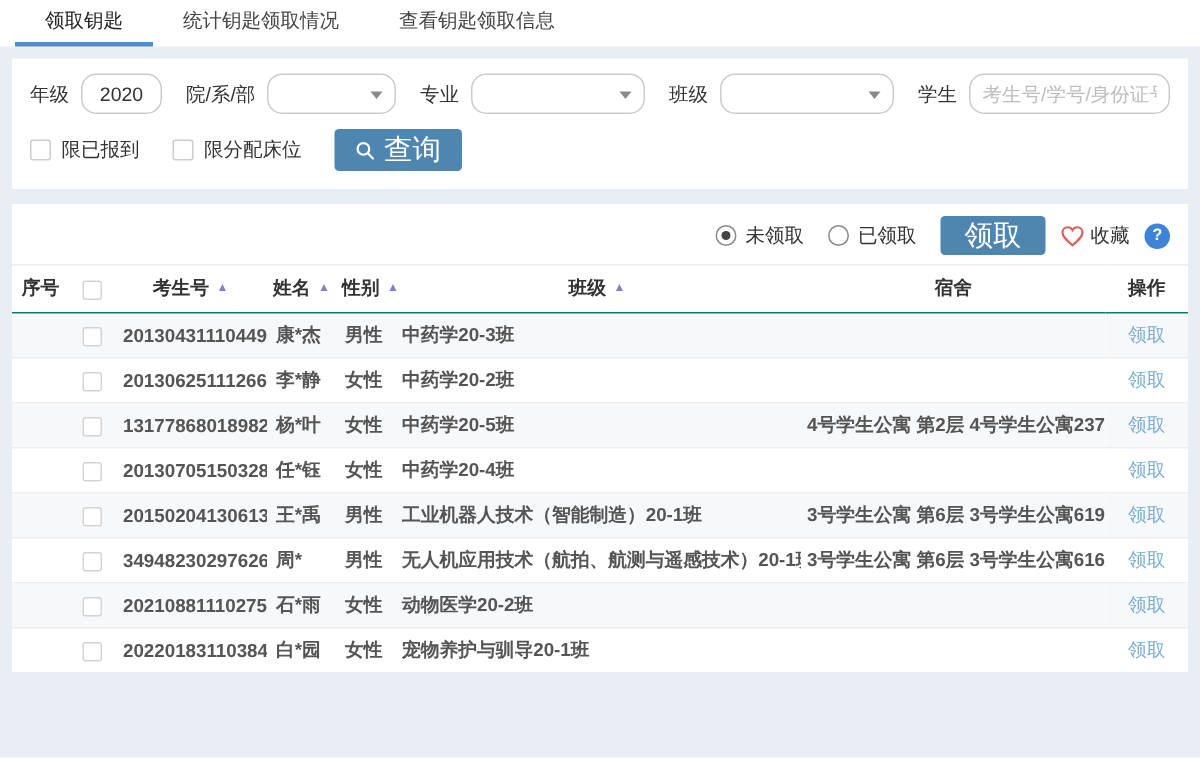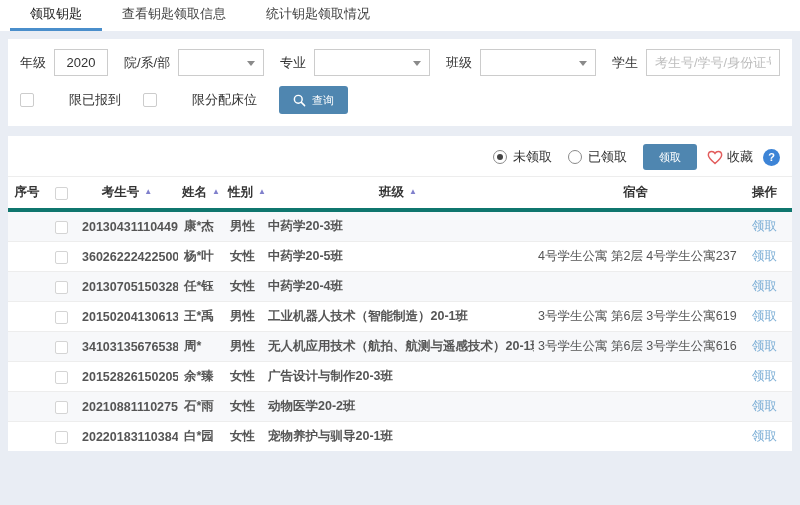--- a/index.html
+++ b/index.html
@@ -12,75 +12,75 @@
   .tabbar { background:#fff; display:flex; align-items:stretch; height:31px; padding-left:10px;font-family:Liberation Serif, serif; }
   .tab { padding:0 20px; line-height:28px; color:#444; cursor:pointer; border-bottom:3px solid transparent; }
   .tab.active { color:#222; border-bottom-color:#4a8ecb; }
   
   .panel { background:#fff; margin:8px; }
   .filter-panel { padding:10px 12px 12px 12px; }
   .frow { display:flex; align-items:center; }
   .frow + .frow { margin-top:10px; }
   .flabel { margin-right:8px; color:#333; white-space:nowrap; }
   .tinput, .fselect {
-    height:27px; border:1px solid #ccc; border-radius:0; background:#fff;
+    height:27px; border:1px solid #ccc; border-radius:10px; background:#fff;
     font-size:13px; color:#333; padding:0 8px; position:relative;
   }
   .grade-input { width:54px; text-align:center; margin-right:16px; }
   .fselect { display:inline-flex; align-items:center; margin-right:16px; }
   .sel-dept { width:94px; } .sel-major { width:128px; } .sel-class { width:128px; }
   .caret { position:absolute; right:8px; top:11px; width:0; height:0;
     border-left:4px solid transparent; border-right:4px solid transparent; border-top:5px solid #8a8a8a; }
   .student-input { width:134px; margin-right:0; }
   .student-input::placeholder { color:#bdbdbd; }
   input.tinput { outline:none; }
   .cb { width:14px; height:14px; border:1px solid #ccc; border-radius:2px; background:#fff; display:inline-block; margin-right:7px; flex:0 0 auto; }
-  .cb-label { margin-right:22px; display:inline-flex; align-items:center; cursor:pointer;gap:28px; }
+  .cb-label { margin-right:22px; display:inline-flex; align-items:center; cursor:pointer; }
   .btn-blue {
     background:#4f86b0; color:#fff; border:none; border-radius:3px; height:28px;
-    padding:0 14px; font-size:11px; display:inline-flex; align-items:center; gap:6px; cursor:pointer;
+    padding:0 14px; font-size:19px; display:inline-flex; align-items:center; gap:6px; cursor:pointer;
   }
   
   .table-panel { padding:0; margin-top:10px; }
   .controls { display:flex; justify-content:flex-end; align-items:center; padding:8px 12px 6px 12px; gap:10px; }
   .radio { width:14px; height:14px; border:1px solid #8a8a8a; border-radius:50%; display:inline-block; position:relative; margin-right:6px; background:#fff; flex:0 0 auto; }
   .radio.checked::after { content:""; position:absolute; left:3px; top:3px; width:6px; height:6px; border-radius:50%; background:#444; }
   .radio-label { display:inline-flex; align-items:center; cursor:pointer; margin-right:6px;font-family:Liberation Serif, serif; }
   .claim-btn { height:26px; padding:0 16px; }
   .fav { display:inline-flex; align-items:center; gap:4px; cursor:pointer;text-align:right; }
   .help-circle { width:17px; height:17px; border-radius:50%; background:#3d84d6; color:#fff;
     font-size:11px; font-weight:bold; display:inline-flex; align-items:center; justify-content:center; cursor:pointer; }
   table { width:100%; border-collapse:collapse; table-layout:fixed; }
   th { font-weight:bold; color:#333; font-size:12.5px; padding:7px 4px; text-align:center;
-       border-bottom:4px solid #0f766e; border-top:1px solid #ededed; white-space:nowrap; }
+       border-bottom:1px solid #0f766e; border-top:1px solid #ededed; white-space:nowrap; }
   td { font-size:12.5px; color:#555; padding:6px 4px; border-top:1px solid #ededed; white-space:nowrap; overflow:hidden; }
   tbody tr:nth-child(odd) { background:#f7f8fa; }
   .col-index  { width:38px; }
   .col-check  { width:30px; }
   .col-examno { width:102px; }
   .col-name   { width:46px; }
   .col-gender { width:38px; }
   .col-class  { width:272px; }
   .col-dorm   { width:203px; }
   .col-action { width:55px; }
   td.c-exam, td.c-name, td.c-gender, td.c-class { text-align:left; padding-left:6px;font-weight:bold; }
-  td.c-dorm { text-align:center; }
+  td.c-dorm { text-align:center;font-weight:bold; }
   td.c-check, td.c-action { text-align:center; }
   .sort-arrow { color:#8080cc; font-size:8px; margin-left:5px; vertical-align:2px; }
   .action-link { color:#7aadd5; cursor:pointer; }
   .row-cb { width:13px; height:13px; border:1px solid #d4d4d4; border-radius:2px; background:#fff; display:inline-block; vertical-align:middle; cursor:pointer; }
   svg { display:block; }
 </style>
 </head>
 <body>
 
 <div class="tabbar">
   <div class="tab active">领取钥匙</div>
+  <div class="tab">统计钥匙领取情况</div>
   <div class="tab">查看钥匙领取信息</div>
-  <div class="tab">统计钥匙领取情况</div>
 </div>
 
 <div class="panel filter-panel">
   <div class="frow">
     <span class="flabel">年级</span>
     <input class="tinput grade-input" value="2020" style="">
     <span class="flabel">院/系/部</span>
     <span class="fselect sel-dept">
         <span class="caret"></span>
       </span>
@@ -166,21 +166,31 @@
           <td class="c-exam">20130431110449</td>
           <td class="c-name">康*杰</td>
           <td class="c-gender">男性</td>
           <td class="c-class">中药学20-3班</td>
           <td class="c-dorm"></td>
           <td class="c-action"><span class="action-link">领取</span></td>
         </tr>
         <tr>
           <td class="c-index"></td>
           <td class="c-check"><span class="row-cb"></span></td>
-          <td class="c-exam">36026222422500</td>
+          <td class="c-exam">20130625111266</td>
+          <td class="c-name">李*静</td>
+          <td class="c-gender">女性</td>
+          <td class="c-class">中药学20-2班</td>
+          <td class="c-dorm"></td>
+          <td class="c-action"><span class="action-link">领取</span></td>
+        </tr>
+        <tr>
+          <td class="c-index"></td>
+          <td class="c-check"><span class="row-cb"></span></td>
+          <td class="c-exam">13177868018982</td>
           <td class="c-name">杨*叶</td>
           <td class="c-gender">女性</td>
           <td class="c-class">中药学20-5班</td>
           <td class="c-dorm">4号学生公寓 第2层 4号学生公寓237</td>
           <td class="c-action"><span class="action-link">领取</span></td>
         </tr>
         <tr>
           <td class="c-index"></td>
           <td class="c-check"><span class="row-cb"></span></td>
           <td class="c-exam">20130705150328</td>
@@ -196,40 +206,30 @@
           <td class="c-exam">20150204130613</td>
           <td class="c-name">王*禹</td>
           <td class="c-gender">男性</td>
           <td class="c-class">工业机器人技术（智能制造）20-1班</td>
           <td class="c-dorm">3号学生公寓 第6层 3号学生公寓619</td>
           <td class="c-action"><span class="action-link">领取</span></td>
         </tr>
         <tr>
           <td class="c-index"></td>
           <td class="c-check"><span class="row-cb"></span></td>
-          <td class="c-exam">34103135676538</td>
+          <td class="c-exam">34948230297626</td>
           <td class="c-name">周*</td>
           <td class="c-gender">男性</td>
           <td class="c-class">无人机应用技术（航拍、航测与遥感技术）20-1班</td>
           <td class="c-dorm">3号学生公寓 第6层 3号学生公寓616</td>
           <td class="c-action"><span class="action-link">领取</span></td>
         </tr>
         <tr>
           <td class="c-index"></td>
           <td class="c-check"><span class="row-cb"></span></td>
-          <td class="c-exam">20152826150205</td>
-          <td class="c-name">余*臻</td>
-          <td class="c-gender">女性</td>
-          <td class="c-class">广告设计与制作20-3班</td>
-          <td class="c-dorm"></td>
-          <td class="c-action"><span class="action-link">领取</span></td>
-        </tr>
-        <tr>
-          <td class="c-index"></td>
-          <td class="c-check"><span class="row-cb"></span></td>
           <td class="c-exam">20210881110275</td>
           <td class="c-name">石*雨</td>
           <td class="c-gender">女性</td>
           <td class="c-class">动物医学20-2班</td>
           <td class="c-dorm"></td>
           <td class="c-action"><span class="action-link">领取</span></td>
         </tr>
         <tr>
           <td class="c-index"></td>
           <td class="c-check"><span class="row-cb"></span></td>

